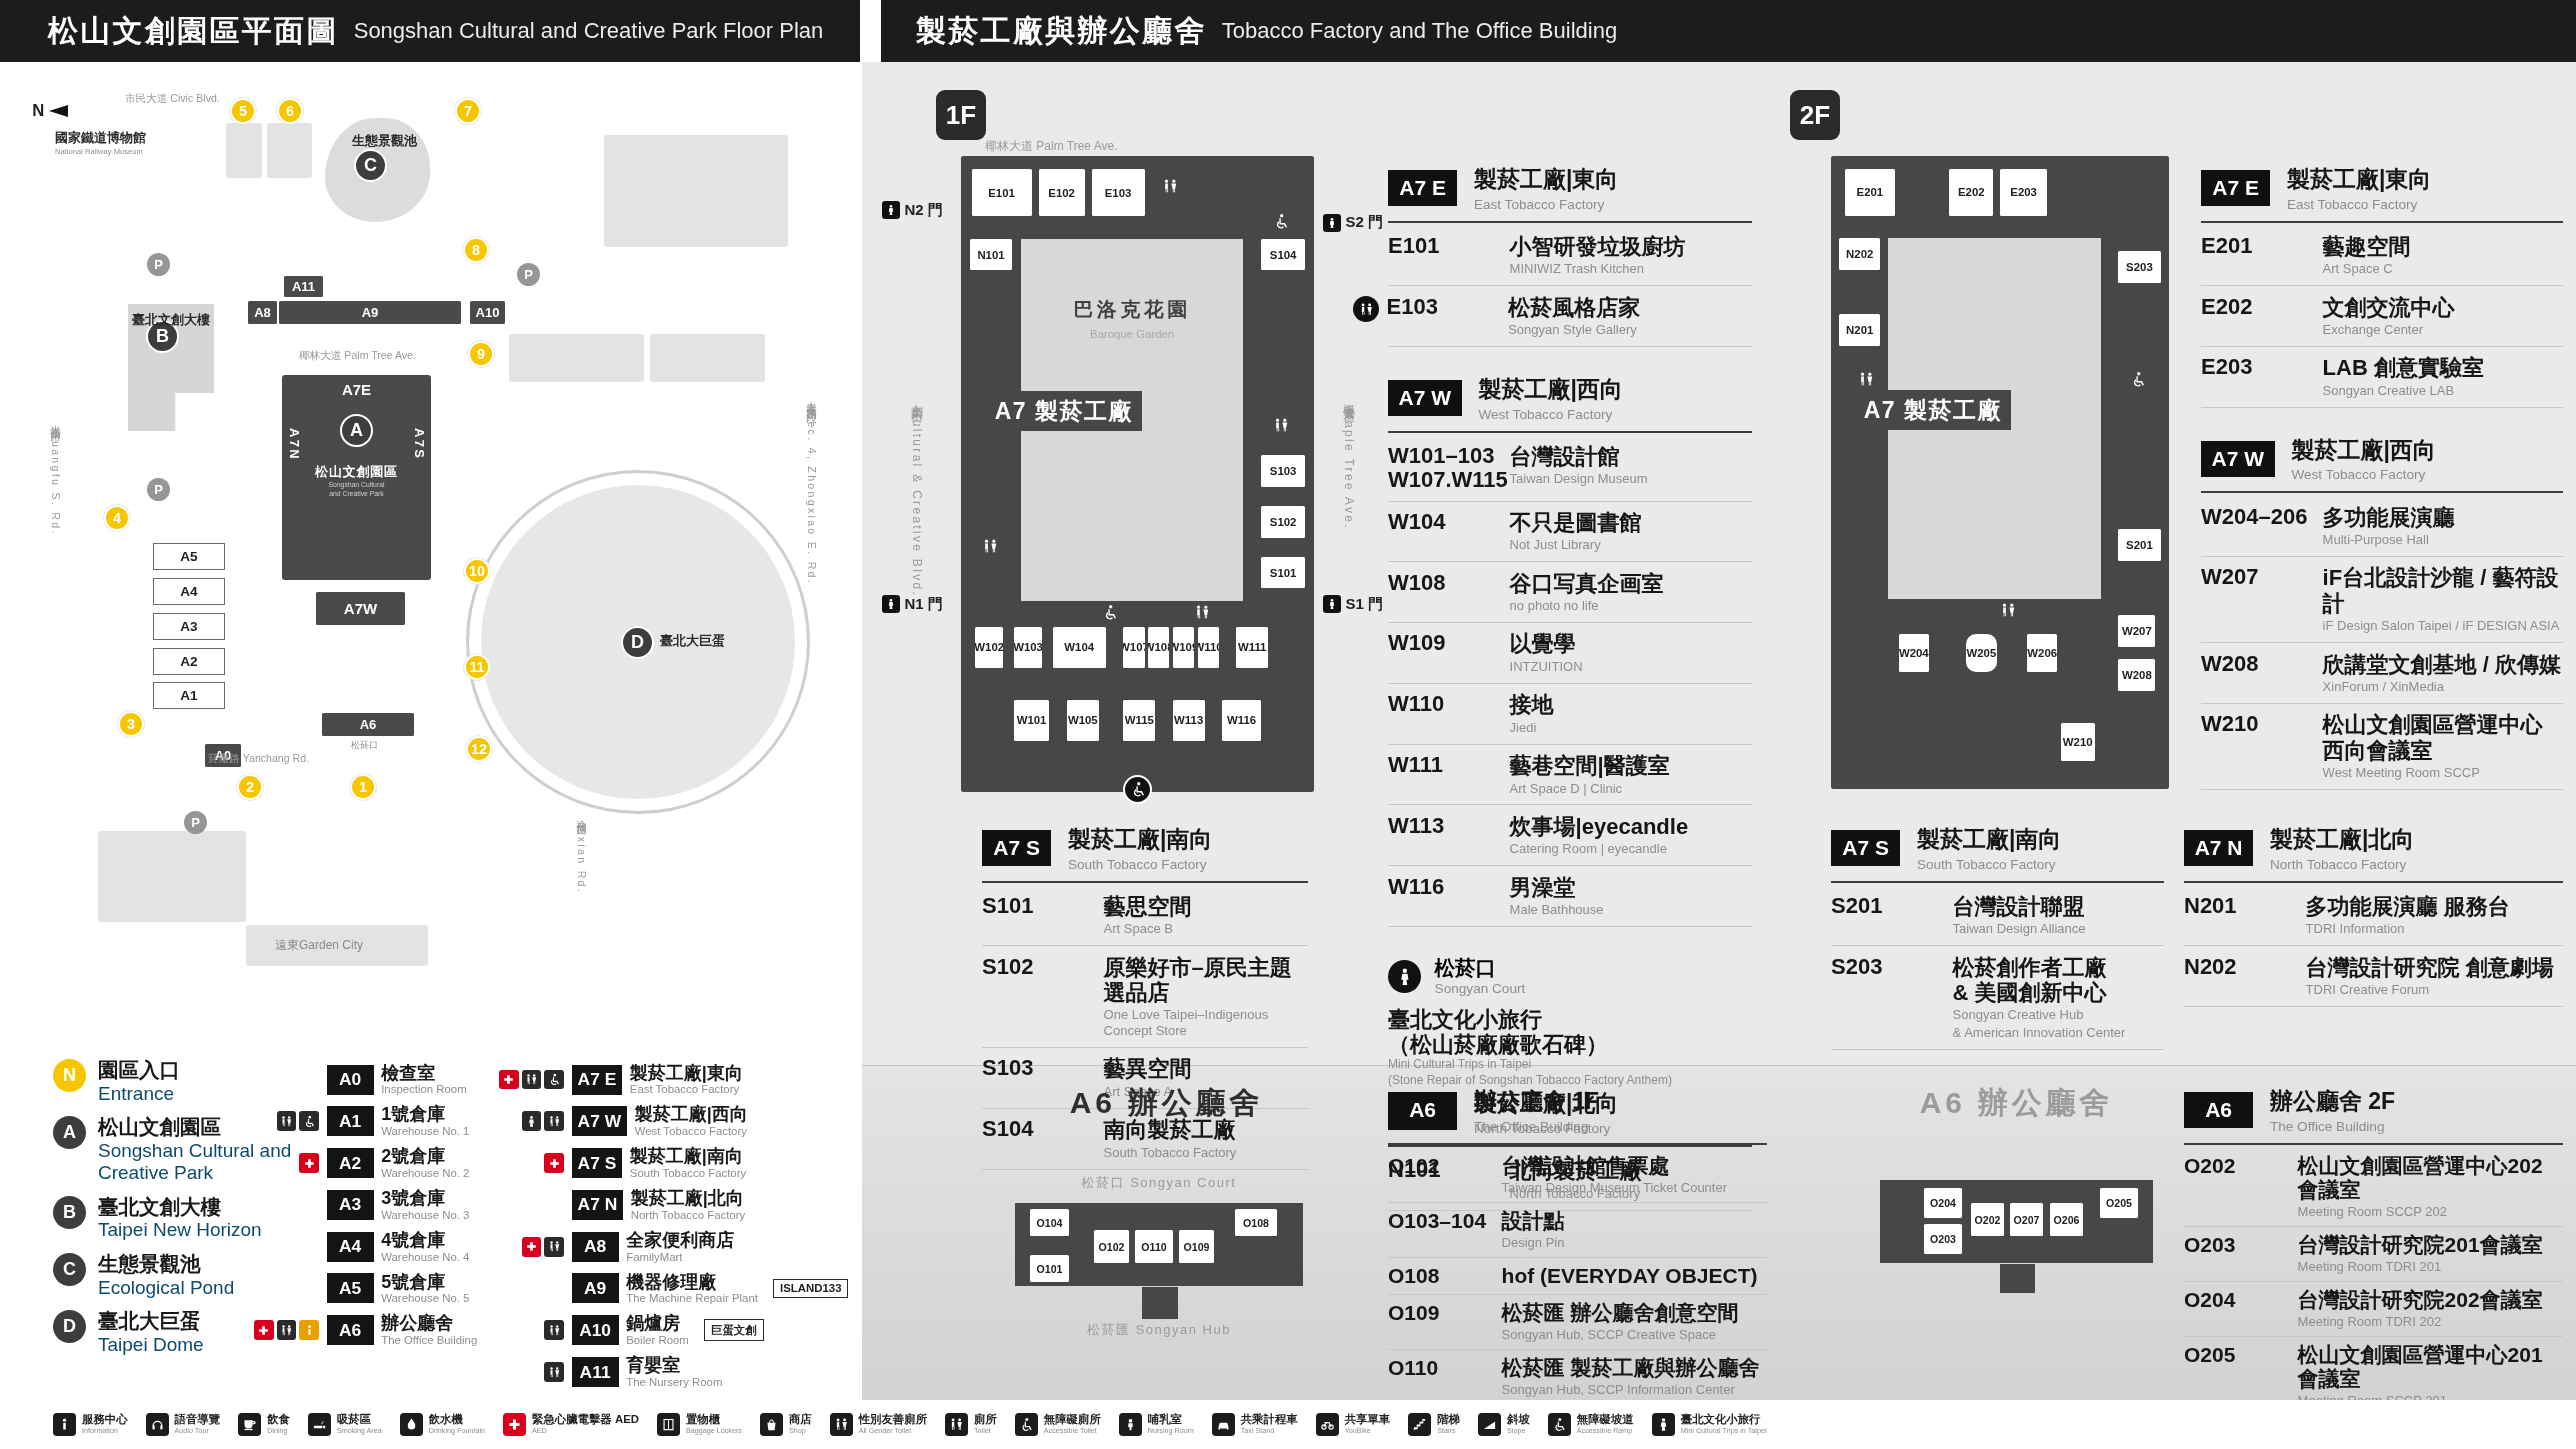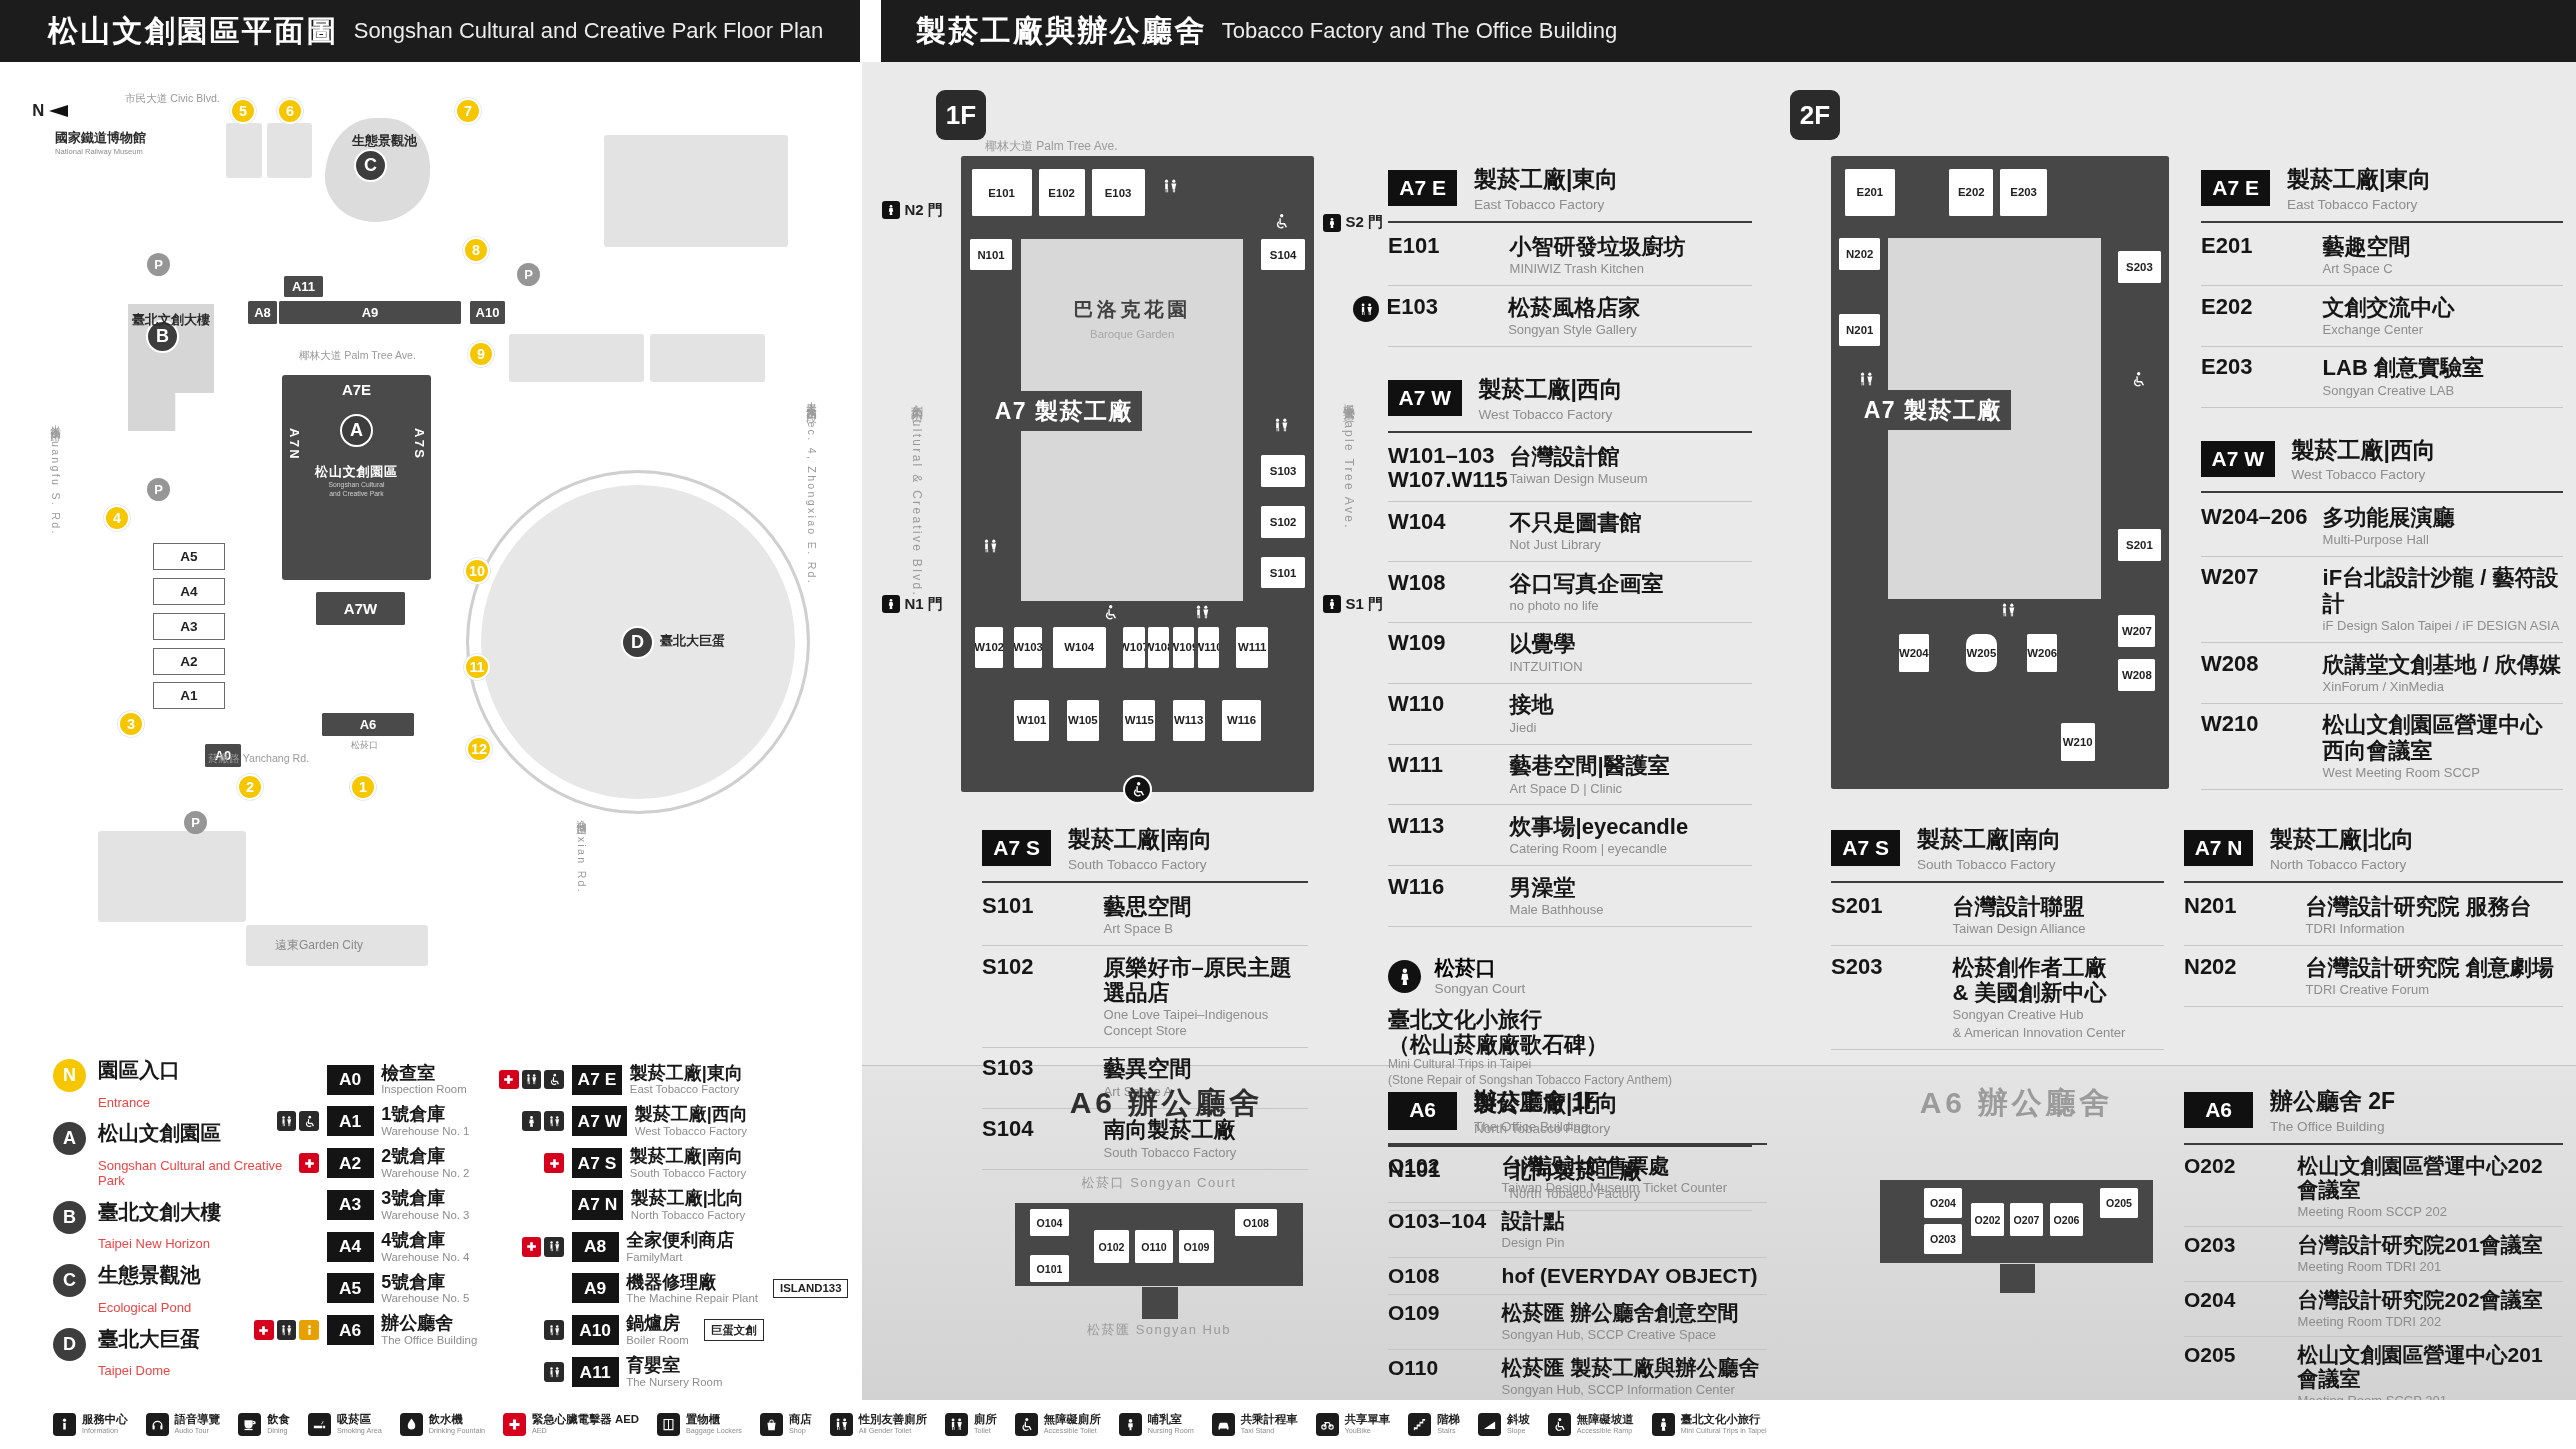--- a/index.html
+++ b/index.html
@@ -102,21 +102,21 @@
   .a6bar{position:absolute;left:0;width:100%;background:#474747;}
   .a6room{position:absolute;background:#fff;color:#222;font-size:10.6px;font-weight:bold;display:flex;align-items:center;justify-content:center;border-radius:1.5px;}
   .a6gray{position:absolute;width:100%;text-align:center;font-size:13px;color:#9a9a9a;letter-spacing:1.5px;}
   .a6stub{position:absolute;background:#474747;}
   
   #legend-col1{left:53px;top:1059px;width:258px;}
   .lrow{display:flex;gap:12px;margin-bottom:12px;align-items:flex-start;}
   .lbadge{width:33px;height:33px;border-radius:50%;background:#3d3d3d;color:#fff;font-size:18px;font-weight:bold;display:flex;align-items:center;justify-content:center;flex:none;}
   .lbadge.y{background:#f6c700;}
   .l-zh{font-size:20.5px;font-weight:bold;color:#191919;display:block;line-height:1.1;}
-  .l-en{font-size:13px;color:#ef4444;display:block;margin-top:14px;line-height:1.15;}
+  .l-en{font-size:19px;color:#0c4a6e;display:block;margin-top:1px;line-height:1.15;}
   #legend-col2{left:258px;top:1062px;width:227px;}
   #legend-col3{left:485px;top:1062px;width:379px;}
   .brow{display:flex;align-items:center;gap:7.6px;margin-bottom:6.8px;height:35px;}
   .ics{display:flex;gap:3px;justify-content:flex-end;flex:none;}
   #legend-col2 .ics{width:61px;}
   #legend-col3 .ics{width:79px;}
   .bcode{background:#141414;color:#fff;font-weight:bold;font-size:17.4px;min-width:47px;height:30px;display:flex;align-items:center;justify-content:center;padding:0 6px;flex:none;box-sizing:border-box;}
   .b-zh{font-size:18px;font-weight:bold;color:#191919;display:block;line-height:1.05;white-space:nowrap;}
   .b-en{font-size:11.4px;color:#8d8d8d;display:block;margin-top:0.8px;white-space:nowrap;}
   .bnote{border:1.5px solid #2a2a2a;font-size:11.4px;font-weight:bold;color:#222;padding:2.3px 6px;margin-left:7.6px;white-space:nowrap;}
@@ -750,21 +750,21 @@
           <span class="sec-t">
             <span class="sec-zh">製菸工廠|北向</span>
             <span class="sec-en">North Tobacco Factory</span>
           </span>
         </div>
         <div class="row">
           <span class="rc">
             <span>N201</span>
           </span>
           <span class="rt">
-            <span class="r-zh">台灣設計研究院 服務台</span>
+            <span class="r-zh">多功能展演廳 服務台</span>
             <span class="r-en">TDRI Information</span>
           </span>
         </div>
         <div class="row">
           <span class="rc">
             <span>N202</span>
           </span>
           <span class="rt">
             <span class="r-zh">台灣設計研究院 創意劇場</span>
             <span class="r-en">TDRI Creative Forum</span>

